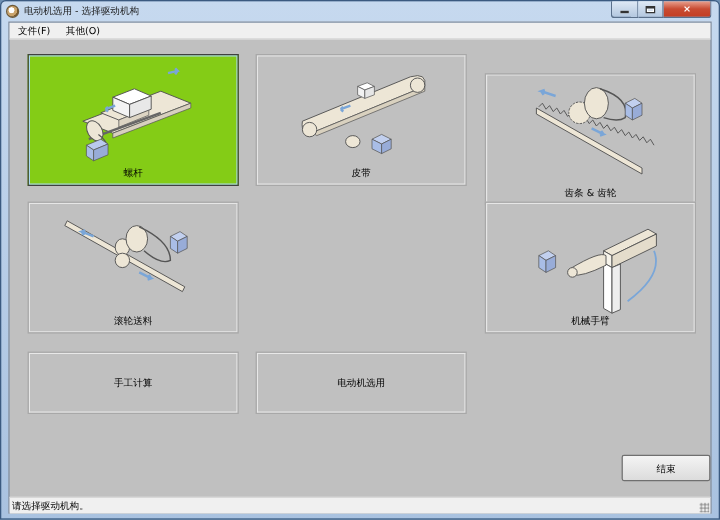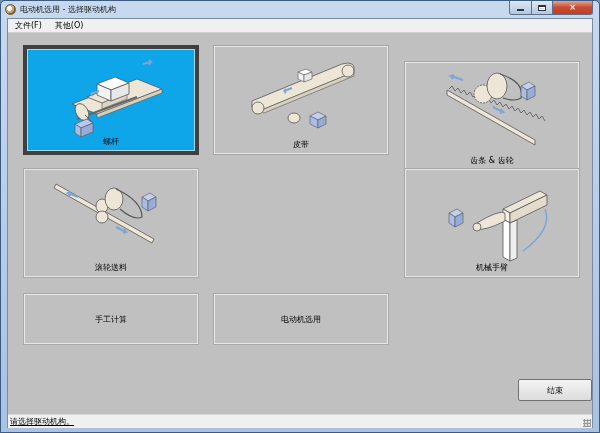--- a/index.html
+++ b/index.html
@@ -39,22 +39,22 @@
   .menu-item { padding: 0 6px 0 7px; font-size: 8px; }
 
   .tile {
     position: absolute; width: 176px; height: 110px;
     background: #c0c0c0;
     border: 1px solid #a8a8a8;
     box-shadow: inset 1px 1px 0 #e6e6e6, inset -1px -1px 0 #e6e6e6;
     cursor: pointer;
   }
   .tile.selected {
-    background: #0ea5e9;
-    border: 4px solid #404040;
+    background: #84cc16;
+    border: 1px solid #404040;
     box-shadow: inset 0 0 0 1px #a9d8ef;
     font-family: Liberation Mono, monospace;
   }
   .tile-label { position: absolute; left: 0; right: 0; bottom: 4px; text-align: center; font-size: 8px; }
   .tile svg { position: absolute; left: 0; top: 0; }
 
   .btn-tile {
     position: absolute; width: 176px; height: 52px; background: #c0c0c0;
     border: 1px solid #a8a8a8;
     box-shadow: inset 1px 1px 0 #e8e8e8, inset -1px -1px 0 #e8e8e8;
@@ -62,21 +62,21 @@
   }
   .end-button {
     position: absolute; left: 510px; top: 360px; width: 74px; height: 22px;
     background: linear-gradient(#f4f4f4, #dcdcdc);
     border: 1px solid #707070; border-radius: 2px;
     display: flex; align-items: center; justify-content: center; font-size: 8px; cursor: pointer;
   }
   .statusbar {
     position: absolute; left: 0; top: 395px; width: 584px; height: 14px;
     background: #f0f0f0; border-top: 1px solid #d8d8d8;
-    display: flex; align-items: center; padding-left: 2px; font-size: 8px; text-decoration: underline;
+    display: flex; align-items: center; padding-left: 2px; font-size: 8px;
   }
   .grip { position: absolute; right: 1px; bottom: 1px; width: 8px; height: 8px;
     background: radial-gradient(circle, #999 1px, transparent 1.5px) 0 0/3px 3px; }
 </style>
 </head>
 <body>
 
 <div class="window">
   <div class="titlebar">
     <div class="app-icon"></div>

